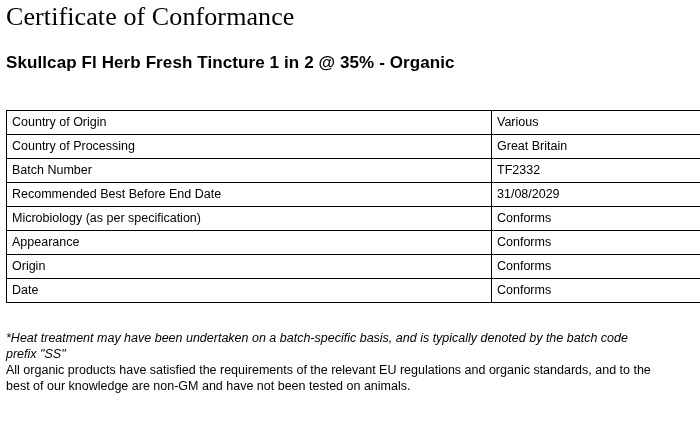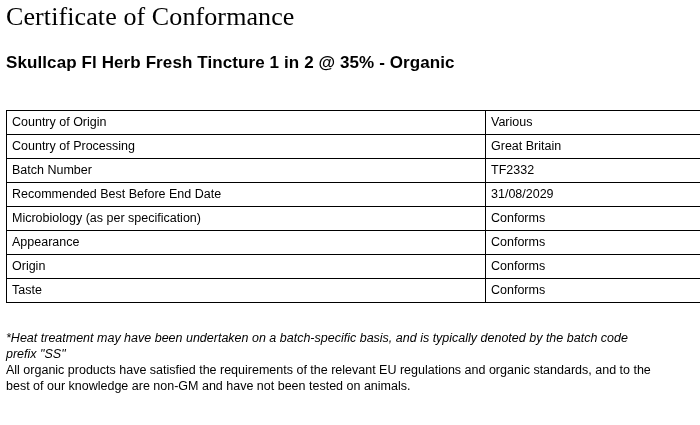--- a/index.html
+++ b/index.html
@@ -39,21 +39,21 @@
   .spec-table {
     margin-top: 36px;
     width: 687px;
     border-collapse: collapse;
     table-layout: fixed;
   }
   .spec-table td {
     border: 1px solid #000000;
     font-size: 12.5px;
     line-height: 15px;
-    padding: 4px 5px 4px 5px;
+    padding: 4px 11px 4px 5px;
     height: 15px;
     vertical-align: middle;
   }
   .spec-table td.label-cell {
     width: 468px;
   }
   .spec-table td.value-cell {
     width: 219px;
   }
   .notes {
@@ -107,21 +107,21 @@
       </tr>
       <tr>
         <td class="label-cell">Appearance</td>
         <td class="value-cell">Conforms</td>
       </tr>
       <tr>
         <td class="label-cell">Origin</td>
         <td class="value-cell">Conforms</td>
       </tr>
       <tr>
-        <td class="label-cell">Taste</td>
+        <td class="label-cell">Date</td>
         <td class="value-cell">Conforms</td>
       </tr>
     </tbody>
   </table>
 
   <div class="notes">
     <div class="note-block">
       <p class="note-italic">*Heat treatment may have been undertaken on a batch-specific basis, and is typically denoted by the batch code</p>
       <p class="note-italic">prefix "SS"</p>
     </div>

